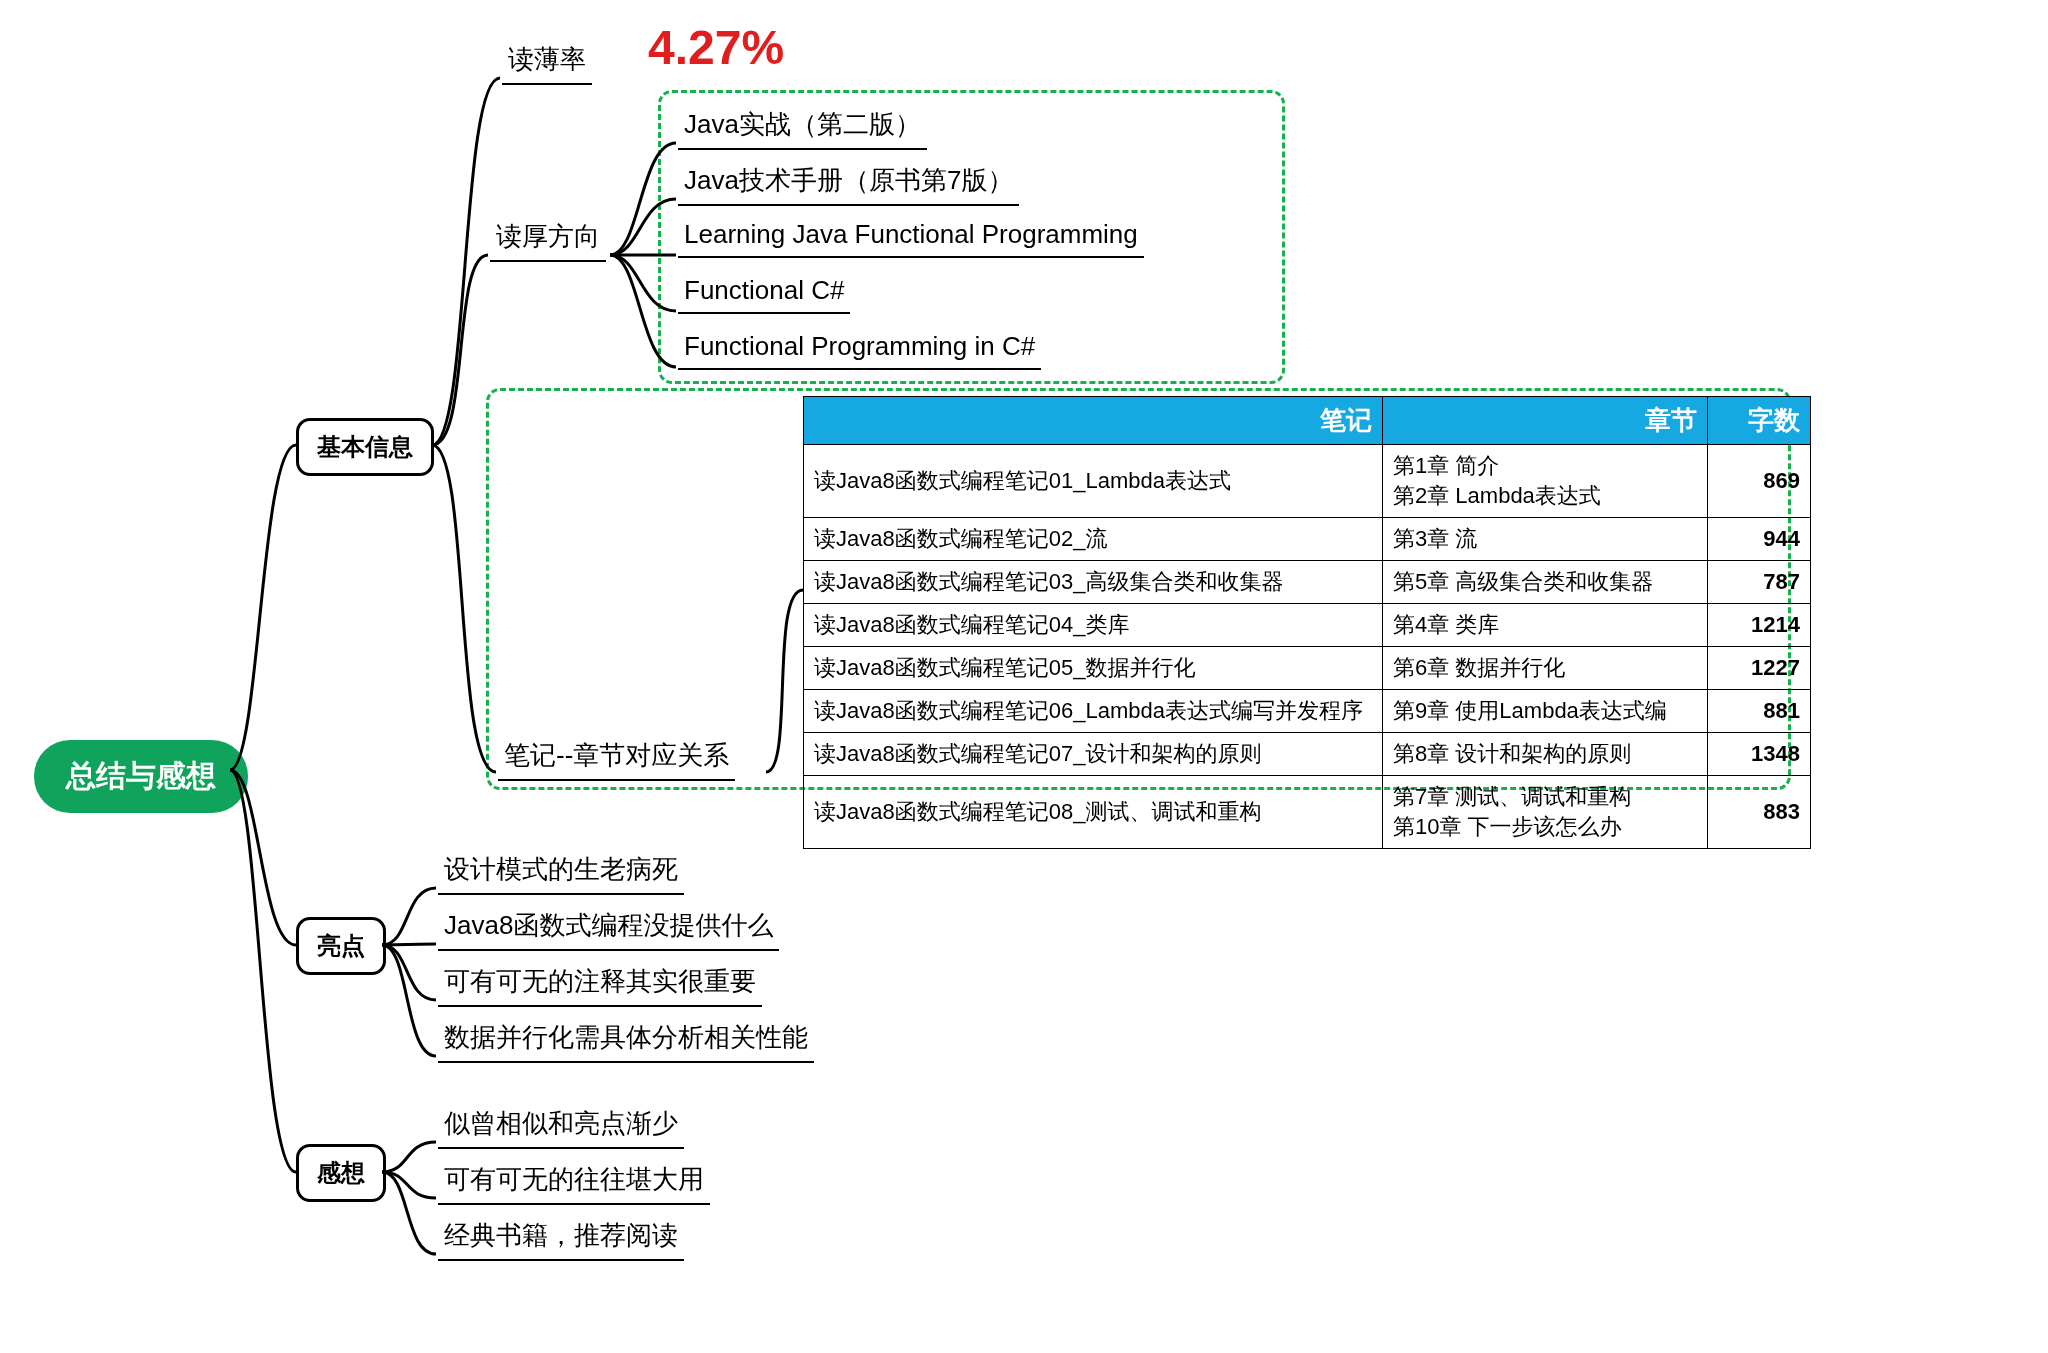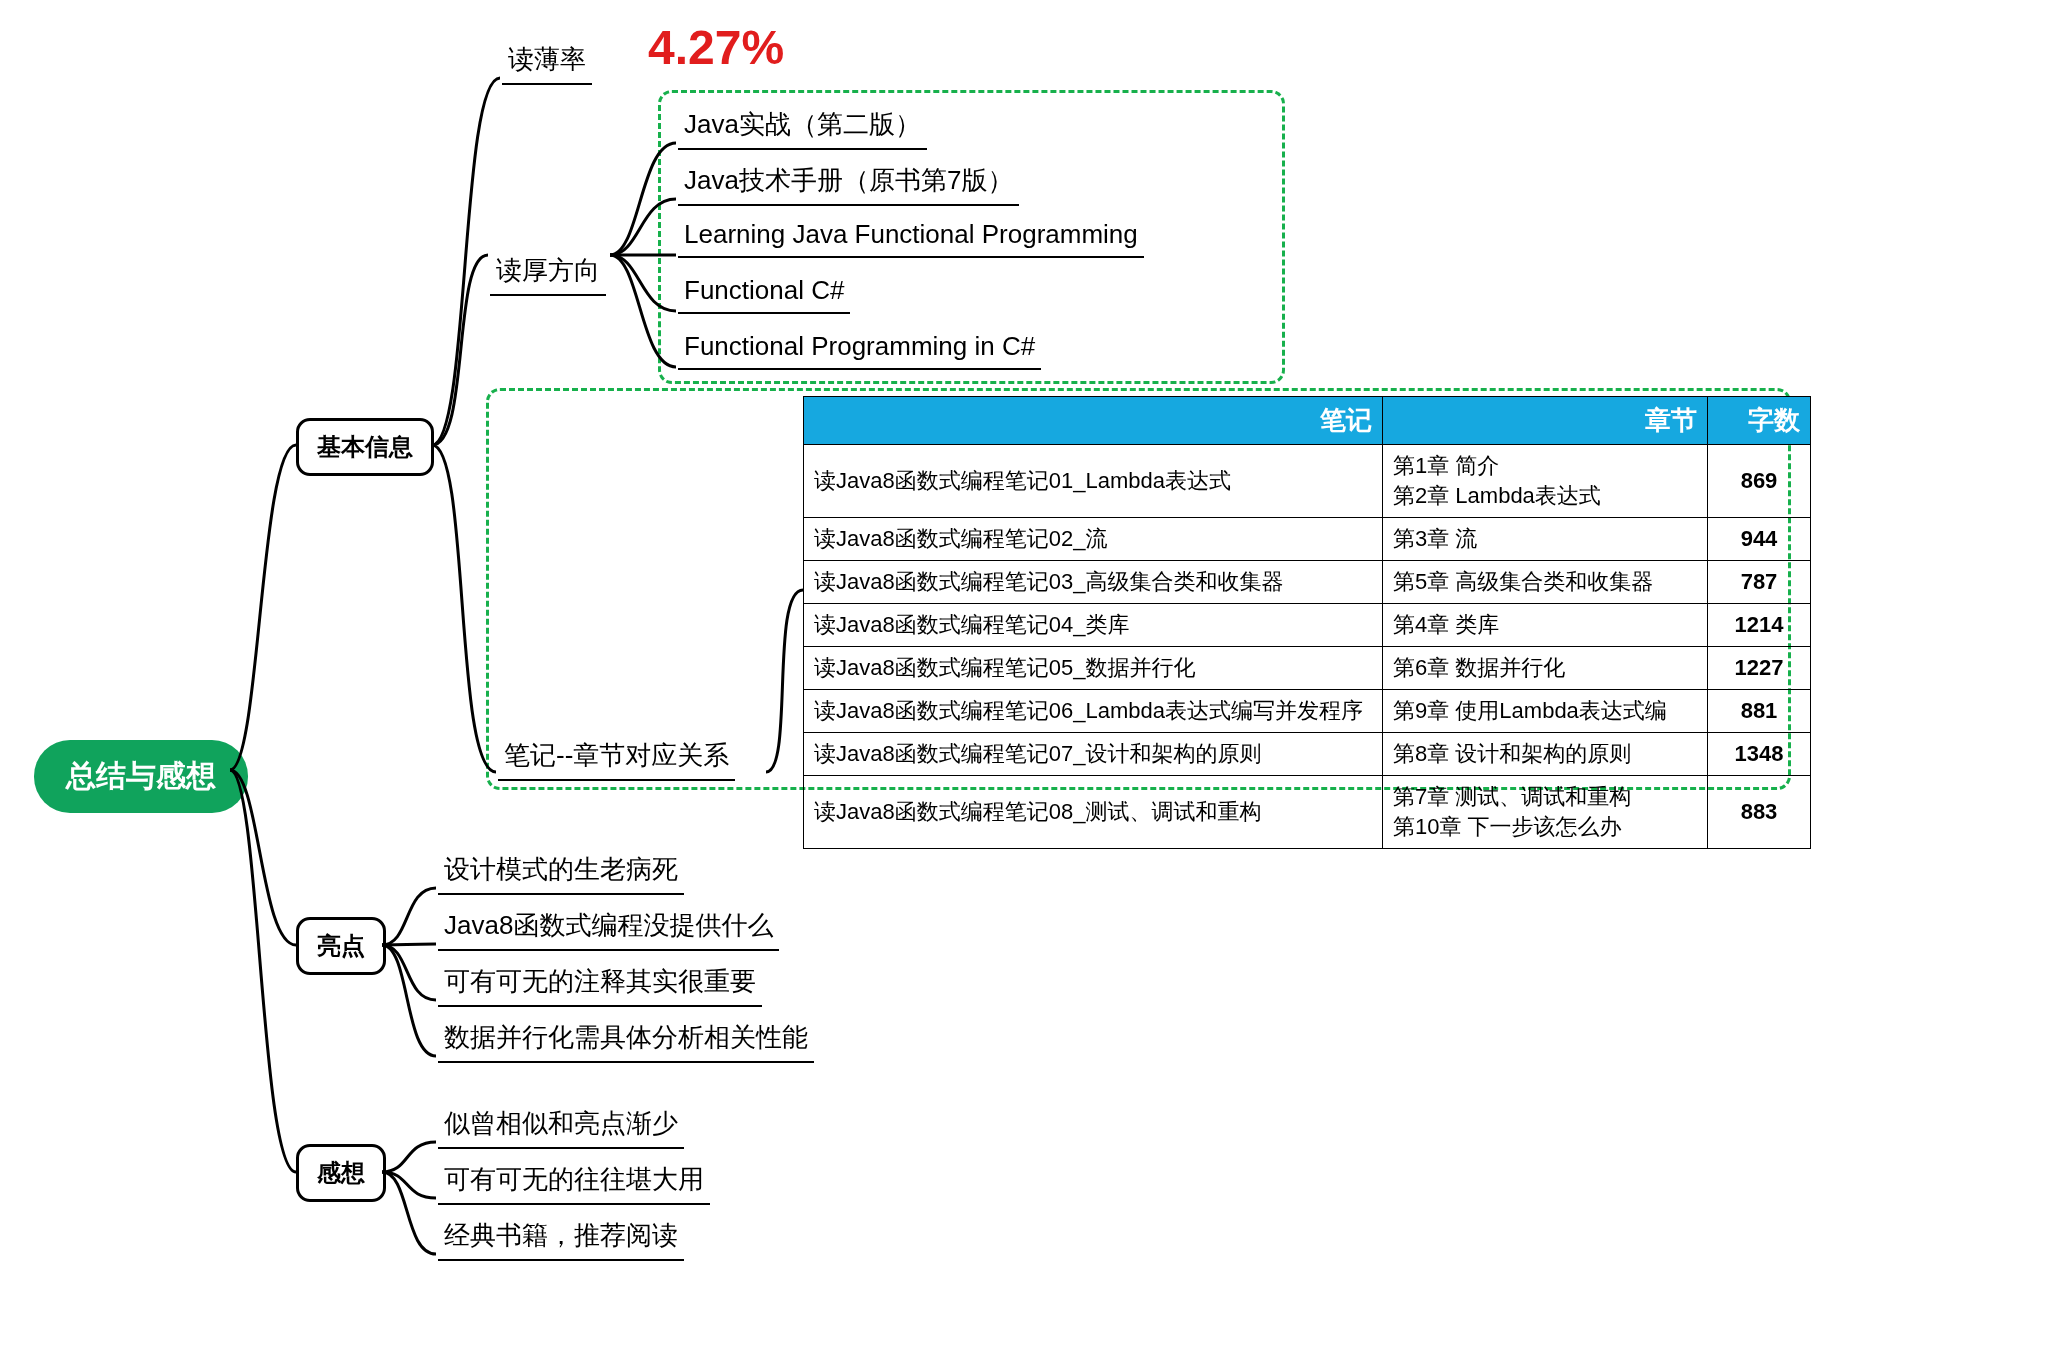--- a/index.html
+++ b/index.html
@@ -6,42 +6,42 @@
   .canvas{position:relative;width:2048px;height:1353px;}
   .node{position:absolute;box-sizing:border-box;border:3px solid #000;border-radius:14px;background:#fff;padding:10px 18px;font-size:24px;font-weight:700;white-space:nowrap;}
   .root{border:none;background:#10a35c;color:#fff;border-radius:36px;padding:16px 32px;font-size:30px;}
   .leaf{position:absolute;font-size:26px;white-space:nowrap;border-bottom:2.5px solid #000;padding:4px 6px 6px 6px;}
   .pct{position:absolute;font-size:48px;font-weight:700;color:#e11d1d;white-space:nowrap;}
   .dashbox{position:absolute;border:3px dashed #17b04c;border-radius:14px;}
   .tbl{position:absolute;border-collapse:collapse;font-size:22px;}
   .tbl th,.tbl td{border:1.5px solid #000;padding:6px 10px;text-align:left;white-space:nowrap;}
   .tbl th{background:#16a8e0;color:#fff;font-size:26px;font-weight:700;text-align:right;}
   .tbl td.c{text-align:left;}
-  .tbl td.n{text-align:center;font-weight:700;}
+  .tbl td.n{text-align:right;font-weight:700;}
   svg.links{position:absolute;left:0;top:0;width:2048px;height:1353px;pointer-events:none;}
   svg.links path{fill:none;stroke:#000;stroke-width:3;}
 </style>
 </head>
 <body>
 
 <div class="canvas">
 
   <div class="dashbox" style="left:658px;top:90px;width:621px;height:288px;"></div>
   <div class="dashbox" style="left:486px;top:388px;width:1299px;height:396px;"></div>
 
   <div class="node root" style="left:34px;top:740px;">总结与感想</div>
 
   <div class="node" style="left:296px;top:418px;">基本信息</div>
   <div class="node" style="left:296px;top:917px;">亮点</div>
   <div class="node" style="left:296px;top:1144px;">感想</div>
 
   <div class="leaf" style="left:502px;top:38px;">读薄率</div>
   <div class="pct" style="left:648px;top:20px;">4.27%</div>
 
-  <div class="leaf" style="left:490px;top:215px;margin-top:34px;">读厚方向</div>
+  <div class="leaf" style="left:490px;top:215px;">读厚方向</div>
   <div class="leaf" style="left:678px;top:103px;">Java实战（第二版）</div>
   <div class="leaf" style="left:678px;top:159px;">Java技术手册（原书第7版）</div>
   <div class="leaf" style="left:678px;top:215px;">Learning Java Functional Programming</div>
   <div class="leaf" style="left:678px;top:271px;">Functional C#</div>
   <div class="leaf" style="left:678px;top:327px;">Functional Programming in C#</div>
 
   <div class="leaf" style="left:498px;top:734px;">笔记--章节对应关系</div>
 
   <div class="leaf" style="left:438px;top:848px;">设计模式的生老病死</div>
   <div class="leaf" style="left:438px;top:904px;">Java8函数式编程没提供什么</div>

